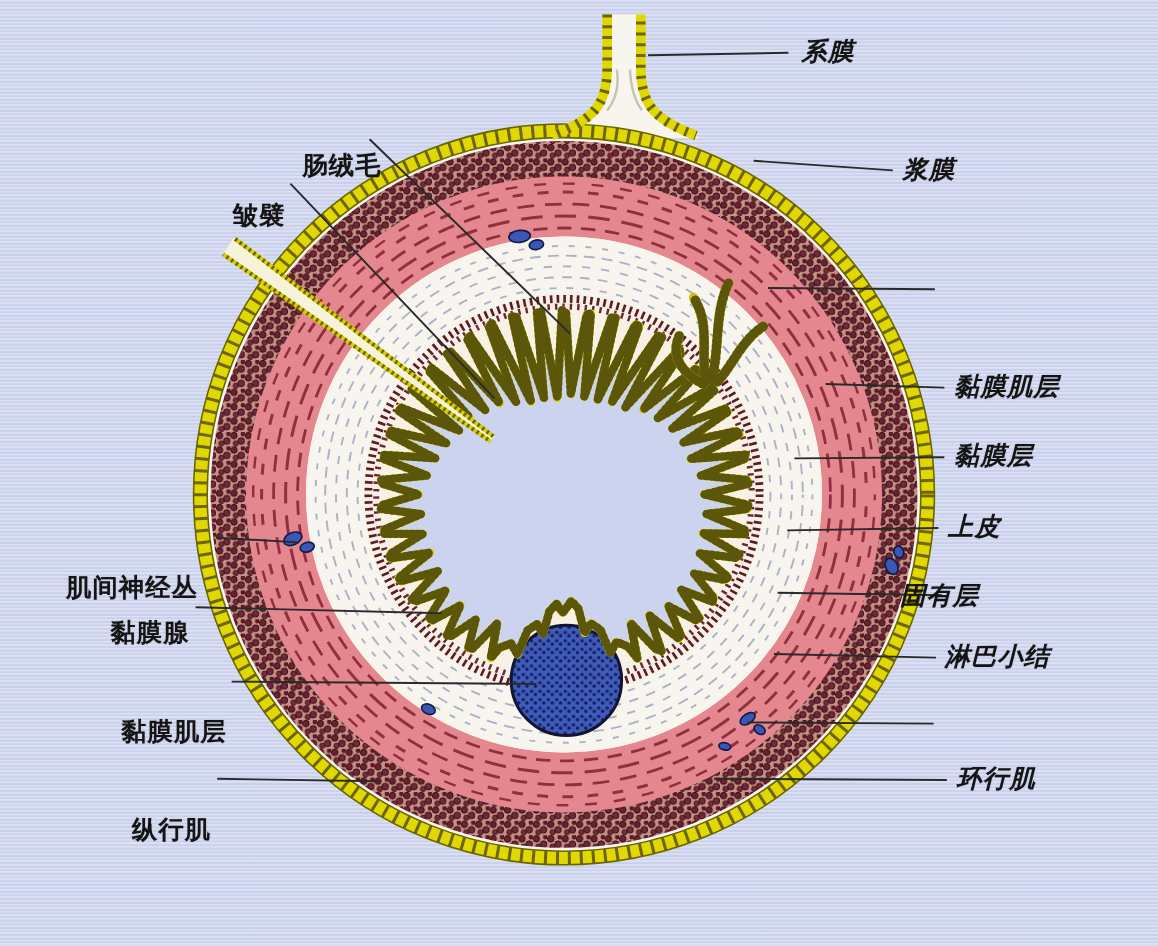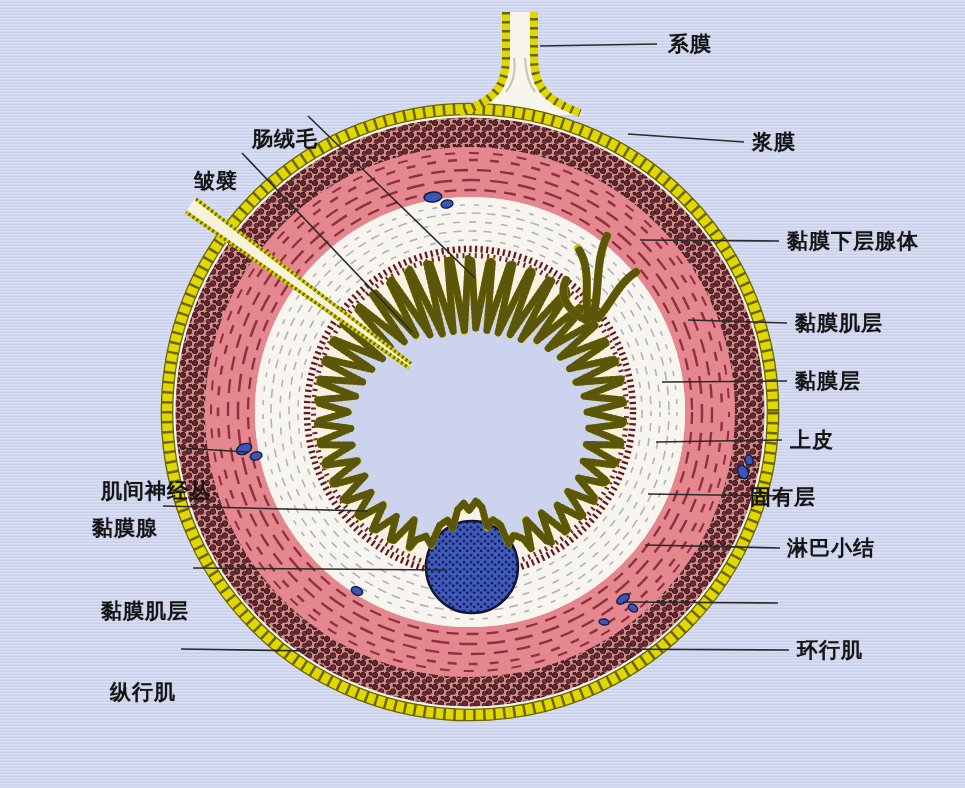--- a/index.html
+++ b/index.html
@@ -10,21 +10,21 @@
     background-image:repeating-linear-gradient(180deg,
       rgba(255,255,255,0.30) 0px, rgba(255,255,255,0.30) 1px,
       rgba(190,198,228,0.25) 2px, rgba(203,210,237,0) 3px);
   }
   .stage svg{position:absolute;left:0;top:0;}
   .lbl{
     position:absolute;font-size:21px;font-weight:700;color:#141414;
     letter-spacing:1px;white-space:nowrap;line-height:24px;
     text-shadow:0 0 1px rgba(20,20,20,0.25);
   }
-  .lbl.right-col{text-align:left;}
+  .lbl.right-col{text-align:left;font-style:italic;}
   .lbl.left-col{text-align:right;margin-top:44px;}
 </style>
 </head>
 <body>
 
 <div class="stage">
 
 <svg id="diagram-svg" width="965" height="788" viewBox="0 0 965 788">
   <defs>
     <pattern id="maroonDots" width="12" height="12" patternUnits="userSpaceOnUse">
@@ -146,27 +146,26 @@
     <line x1="242" y1="153" x2="412" y2="332"></line>
     <line x1="180" y1="448" x2="248" y2="452"></line>
     <line x1="163" y1="506" x2="368" y2="511"></line>
     <line x1="193" y1="568" x2="447" y2="570"></line>
     <line x1="181" y1="649" x2="316" y2="651"></line>
   </g>
 </svg>
 
 <div class="lbl right-col" style="left:668px;top:32px">系膜</div>
 <div class="lbl right-col" style="left:752px;top:130px">浆膜</div>
-<div class="lbl right-col" style="left:787px;top:229px">黏膜下层腺体</div>
 <div class="lbl right-col" style="left:795px;top:311px">黏膜肌层</div>
 <div class="lbl right-col" style="left:795px;top:369px">黏膜层</div>
 <div class="lbl right-col" style="left:790px;top:428px">上皮</div>
 <div class="lbl right-col" style="left:750px;top:485px">固有层</div>
 <div class="lbl right-col" style="left:787px;top:536px">淋巴小结</div>
 <div class="lbl right-col" style="left:797px;top:638px">环行肌</div>
 <div class="lbl left-col" style="right:647px;top:83px">肠绒毛</div>
 <div class="lbl left-col" style="right:727px;top:125px">皱襞</div>
-<div class="lbl left-col" style="right:754px;top:435px">肌间神经丛</div>
+<div class="lbl left-col" style="right:800px;top:435px">肌间神经丛</div>
 <div class="lbl left-col" style="right:807px;top:472px">黏膜腺</div>
 <div class="lbl left-col" style="right:776px;top:555px">黏膜肌层</div>
 <div class="lbl left-col" style="right:789px;top:636px">纵行肌</div>
 
 </div>
 
 </body></html>

